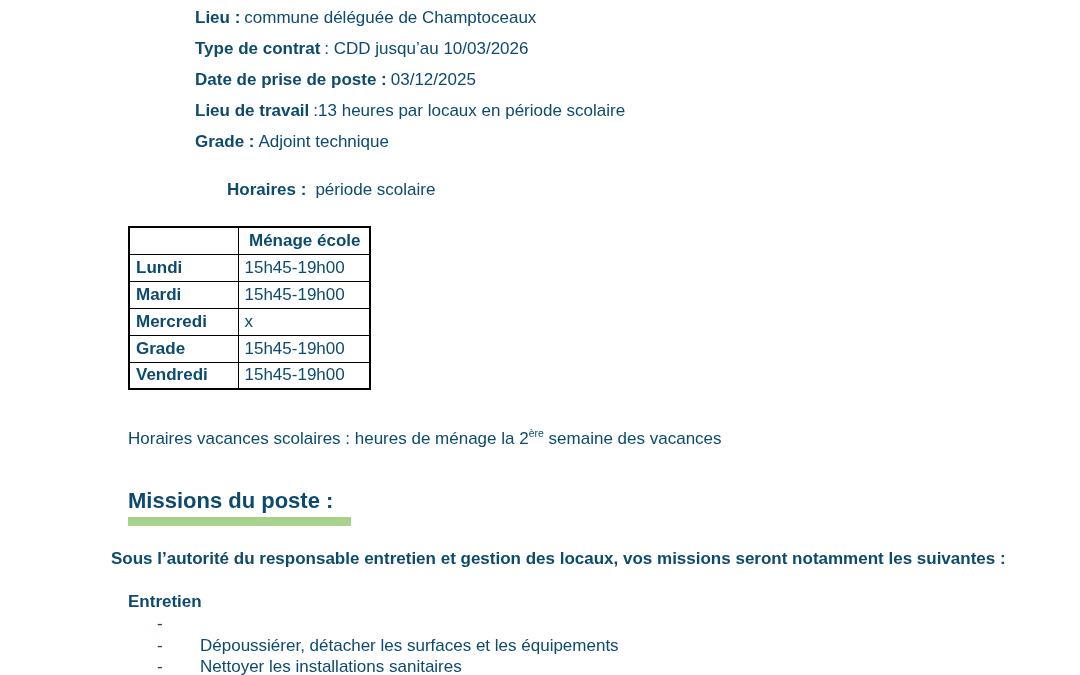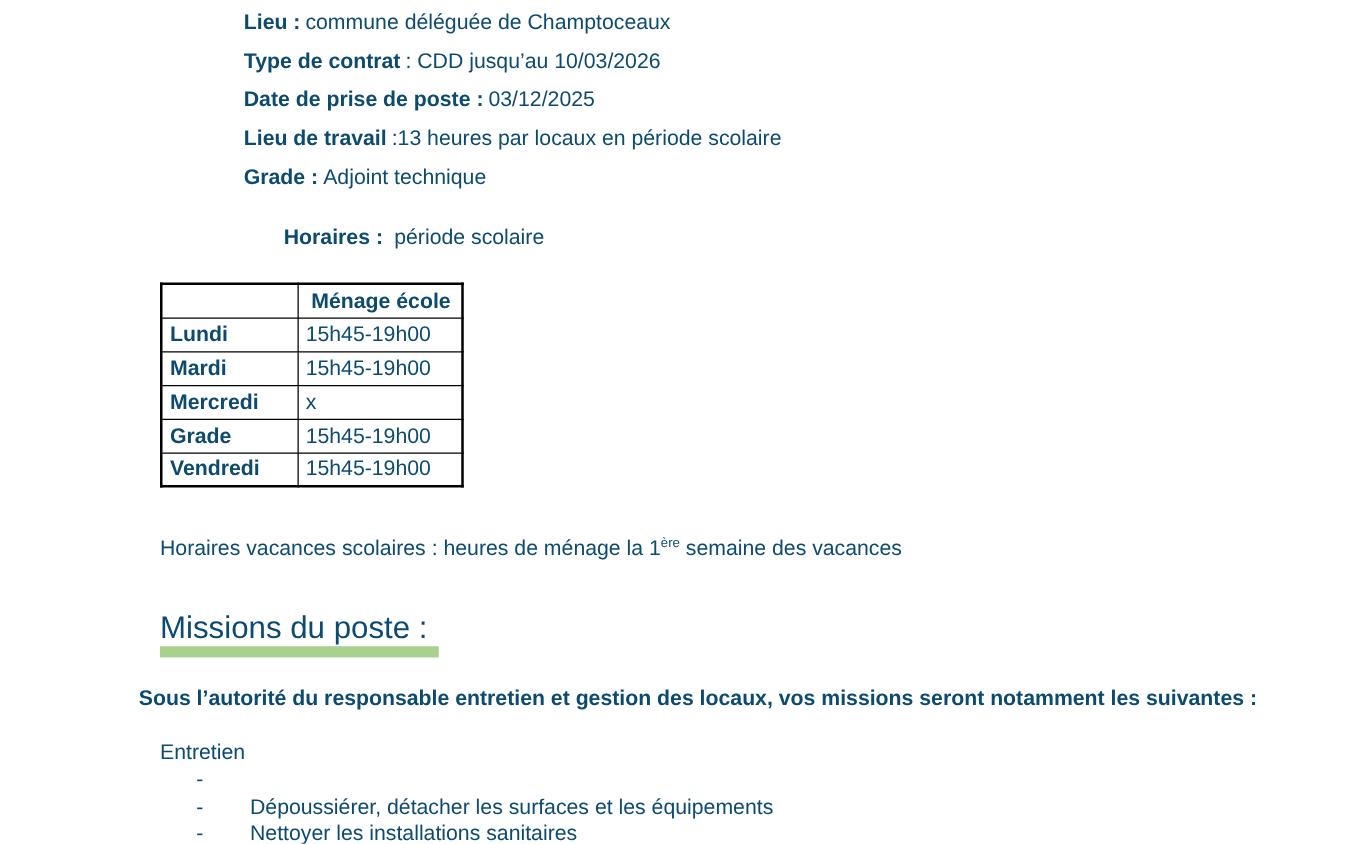--- a/index.html
+++ b/index.html
@@ -7,21 +7,21 @@
     position: relative;
     width: 1080px;
     height: 675px;
     background: #ffffff;
     color: #0c4a6e;
     font-family: "Liberation Sans", sans-serif;
     font-size: 17px;
     overflow: hidden;
   }
   .abs { position: absolute; white-space: nowrap; }
-  .b { font-weight: normal; }
+  .b { font-weight: bold; }
   .info-line .lbl { font-weight: bold; margin-right: 4px; }
   .horaires-line .lbl { font-weight: bold; margin-right: 9px; }
 
   table.schedule {
     position: absolute;
     left: 128px;
     top: 226px;
     border-collapse: collapse;
     border: 2px solid #000;
     font-size: 17px;
@@ -33,21 +33,21 @@
     padding: 0 4px 0 6px;
     vertical-align: middle;
     text-align: left;
     font-size: 17px;
   }
   table.schedule .col-day  { width: 109px; margin-left: 40px; }
   table.schedule .col-time { width: 132px; }
   table.schedule th.col-time { text-align: center; font-weight: bold; }
   table.schedule td.day { font-weight: bold; }
 
-  .missions-heading { font-size: 25px; font-weight: normal; }
+  .missions-heading { font-size: 22px; font-weight: bold; }
   .underline-bar {
     position: absolute;
     left: 128px;
     top: 517px;
     width: 223px;
     height: 9px;
   }
   sup.ord { font-size: 0.62em; vertical-align: super; line-height: 0; }
   .bullet-row { display: flex; }
   .bullet-row .dash { width: 43px; text-align: left; flex: 0 0 auto; }
@@ -100,21 +100,21 @@
         <td class="col-time">15h45-19h00</td>
       </tr>
       <tr>
         <td class="day col-day">Vendredi</td>
         <td class="col-time">15h45-19h00</td>
       </tr>
     </tbody>
   </table>
 
   <div class="abs" style="left:128px; top:429px;">
-    <span>Horaires vacances scolaires : heures de ménage la 1</span><sup class="ord">ère</sup><span> semaine des vacances</span>
+    <span>Horaires vacances scolaires : heures de ménage la 2</span><sup class="ord">ère</sup><span> semaine des vacances</span>
   </div>
 
   <div class="abs missions-heading" style="left:128px; top:488px;">Missions du poste :</div>
   <div class="underline-bar" style="background: rgb(169, 209, 142);"></div>
 
   <div class="abs" style="left:111px; top:549px;font-weight:bold;">Sous l’autorité du responsable entretien et gestion des locaux, vos missions seront notamment les suivantes :</div>
 
   <div class="abs b" style="left:128px; top:592px;">Entretien</div>
 
   <div class="abs bullet-row" style="left:157px; top:614px;">

